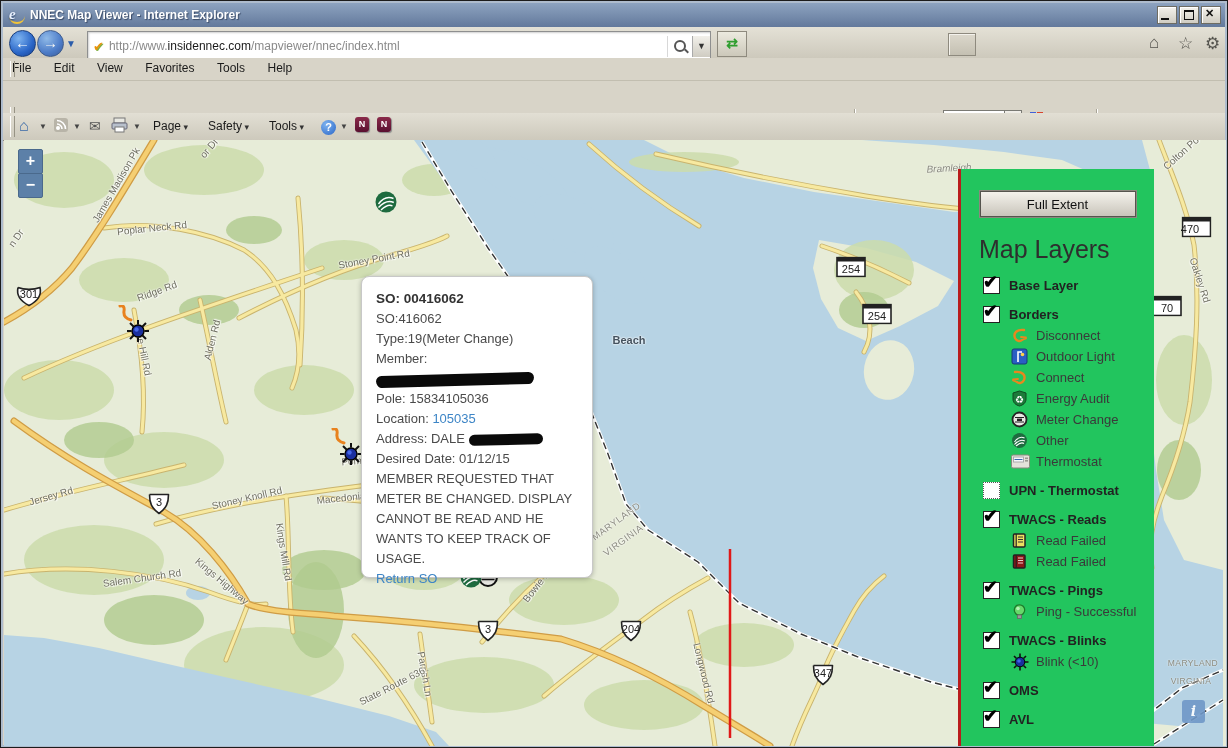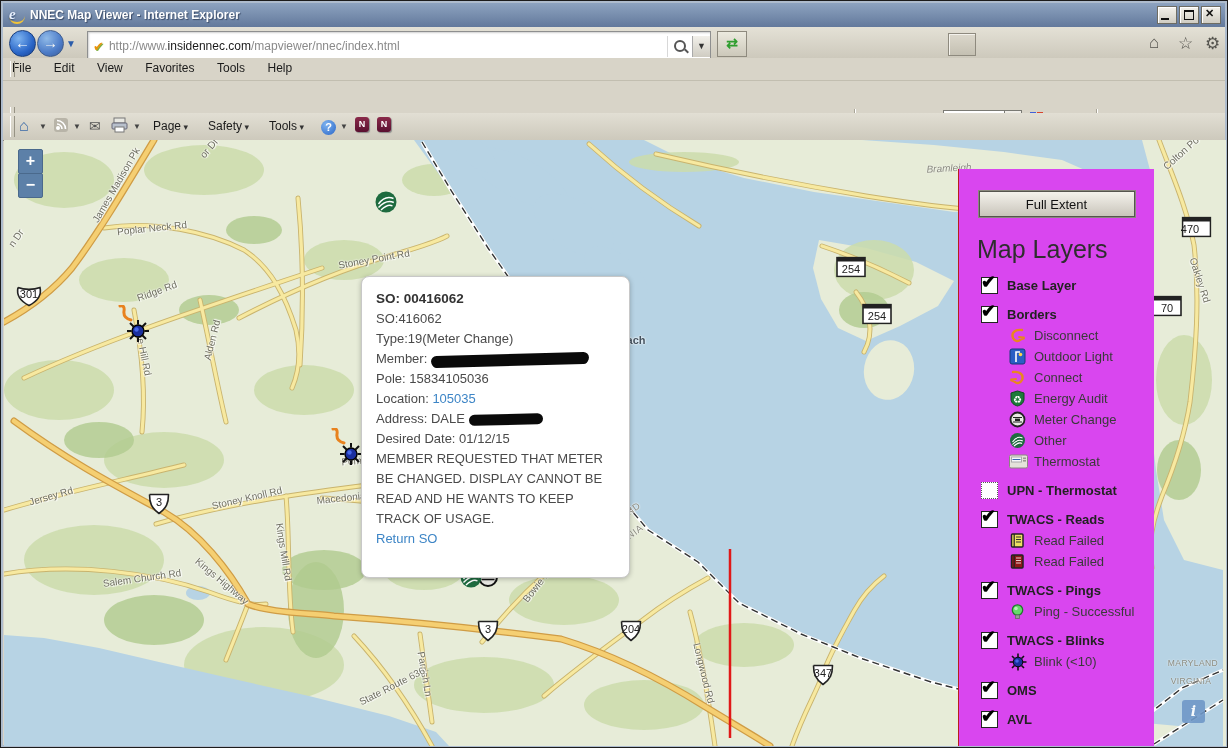--- a/index.html
+++ b/index.html
@@ -109,31 +109,31 @@
   .shield{position:absolute;transform:translate(-50%,-50%);}
   .shield .num{position:absolute;left:0;right:0;text-align:center;font-size:11px;color:#222;}
   .shield.t-us .num,.shield.t-shield .num{top:4px;}
   .shield.t-rect .num{top:6px;}
   .marker{position:absolute;transform:translate(-50%,-50%);}
   
   .zoombtn{position:absolute;left:14px;width:23px;height:23px;background:#5c80a8;border:1px solid #4a698c;
     border-radius:2px;color:#fff;font-size:16px;font-weight:bold;text-align:center;line-height:21px;}
   #zoom-in{top:9px;} #zoom-out{top:33px;}
   
-  #popup{position:absolute;left:357px;top:136px;width:269px;height:302px;background:#fff;border:1px solid #c8c8c8;
+  #popup{position:absolute;left:357px;top:136px;width:232px;height:302px;background:#fff;border:1px solid #c8c8c8;
     border-radius:8px;box-shadow:0 1px 5px rgba(0,0,0,.25);padding:12px 14px;box-sizing:border-box;
     font-size:13px;color:#4a4a4a;line-height:20px;}
   #popup .title{font-weight:bold;color:#333;font-size:13.5px;}
   #popup a{color:#3d85c6;text-decoration:none;}
   .redact{display:inline-block;background:#0a0a0a;height:11px;border-radius:6px;vertical-align:middle;transform:rotate(-1.5deg);}
   #redact-member{width:158px;box-shadow:0 2px 0 -1px #0a0a0a;}
   #redact-address{width:74px;}
   
-  #sidebar{position:absolute;left:954px;top:29px;width:196px;height:577px;background:#d946ef;
-    border-left:1px solid #b91c1c;box-sizing:border-box;overflow:hidden;}
+  #sidebar{position:absolute;left:954px;top:29px;width:196px;height:577px;background:#22c55e;
+    border-left:3px solid #b91c1c;box-sizing:border-box;overflow:hidden;}
   #full-extent{display:block;margin:22px auto 0;width:156px;height:26px;background:linear-gradient(#f4f2ec,#c9c5bb);
     border:1px solid #55544e;box-shadow:0 0 0 1px #8a887e;font-size:13px;color:#111;text-align:center;line-height:24px;}
   #layers-heading{margin:18px 0 10px 18px;font-size:25px;color:#2e2e2e;}
   .layer-row{display:flex;align-items:center;height:22px;margin:7px 0 0 22px;}
   .checkbox{width:15px;height:15px;background:#fff;border:1px solid #222;position:relative;flex:0 0 15px;}
   .checkbox.checked::after{content:"✔";position:absolute;left:-1px;top:-7px;font-size:18px;font-weight:900;color:#000;}
   .checkbox.dotted{border:1px dotted #555;}
   .layer-label{font-size:13px;font-weight:bold;color:#222;margin-left:9px;white-space:nowrap;}
   .sub-row{display:flex;align-items:center;height:21px;margin-left:50px;}
   .legend-icon{width:19px;height:17px;margin-right:6px;flex:0 0 19px;}

